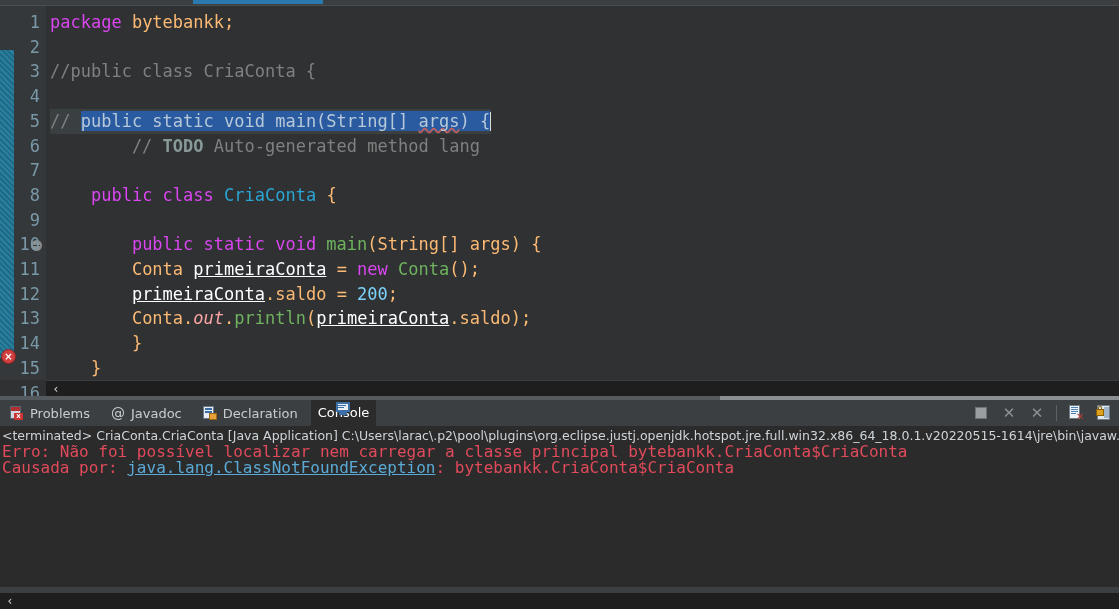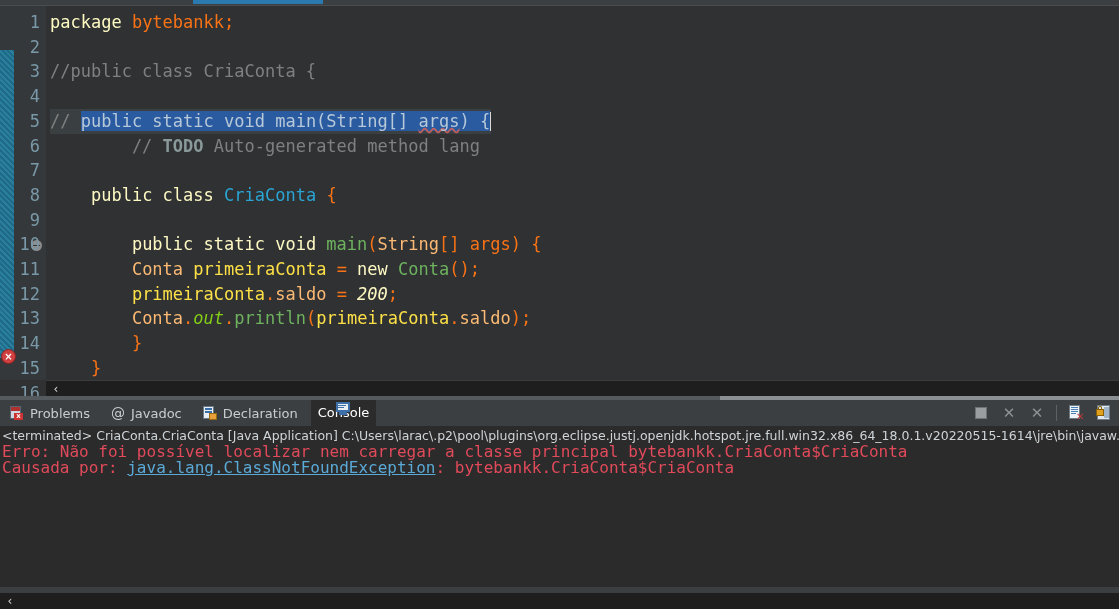--- a/index.html
+++ b/index.html
@@ -42,29 +42,29 @@
     text-align:right; color:#7a99a8; font-size:17px; line-height:25px;
     font-family:"DejaVu Sans Mono", monospace;
   }
   .codetext {
     position:absolute; left:50px; top:0; height:25px;
     color:#a9b7c6; font-size:17px; line-height:25px; white-space:pre;
     font-family:"DejaVu Sans Mono", monospace;
   }
 
   
-  .kw      { color:#fef9c3; }
+  .kw      { color:#d946ef; }
   .type    { color:#fdba74; }
   .cls     { color:#2aa5d4; }
   .cmt     { color:#808080; }
-  .num     { color:#fef9c3;font-style:italic; }
+  .num     { color:#7dd3fc; }
   .meth    { color:#6fb35f; }
-  .var     { color:#fde047; }
-  .stat    { color:#84cc16; font-style:italic; }
-  .plain   { color:#f97316; }
+  .var     { color:#ffffff;text-decoration:underline; }
+  .stat    { color:#fca5a5; font-style:italic; }
+  .plain   { color:#fdba74; }
 
   
   .row-selected-pre {
     position:absolute; left:50px; top:0; height:25px;
     background:#3a3f41; color:#808080; font-size:17px; line-height:25px;
     white-space:pre; padding:0 0 0 0;
   }
   .sel {
     background:#2a5ba0; color:#b7c8d8;
   }

